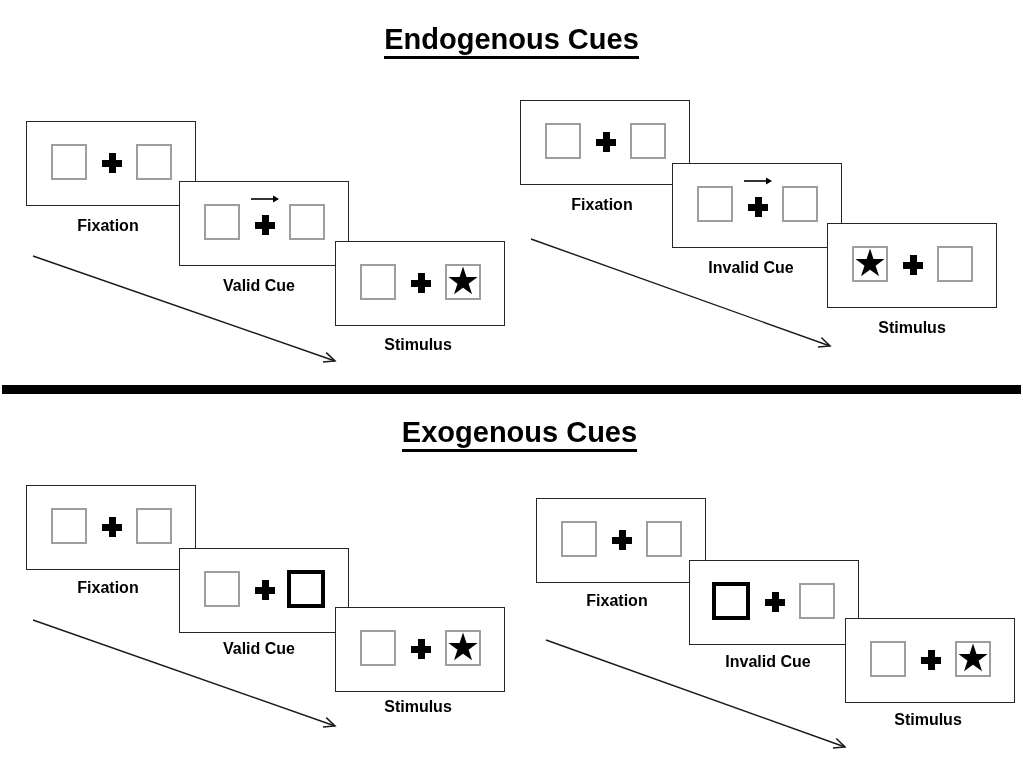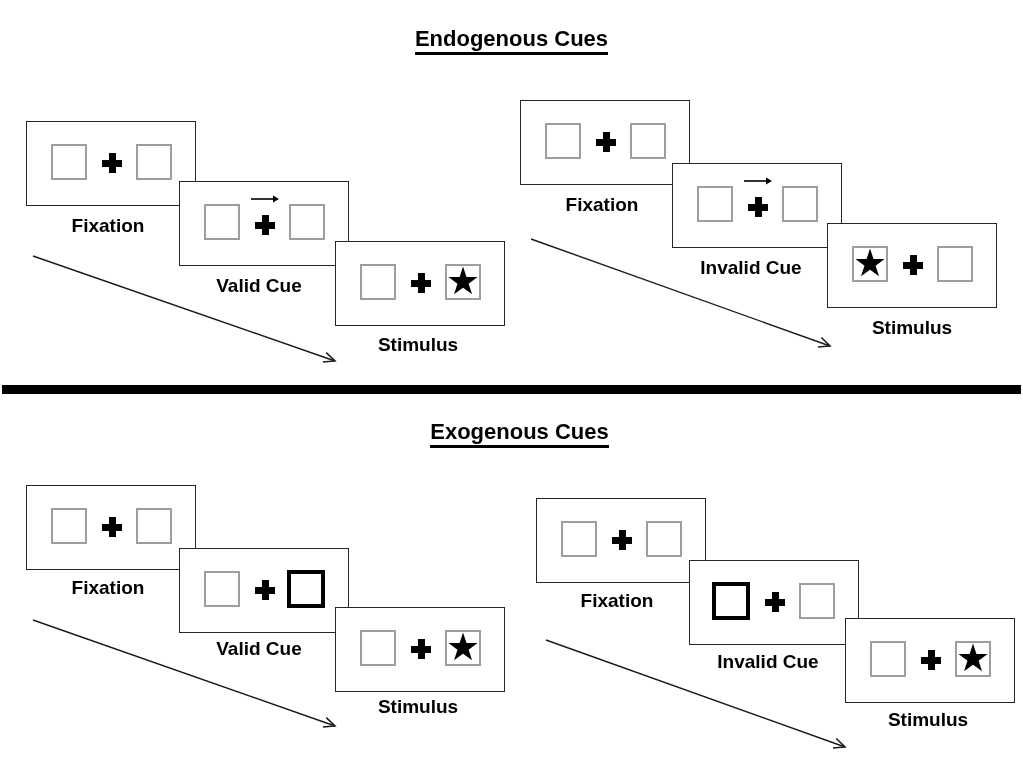--- a/index.html
+++ b/index.html
@@ -2,21 +2,21 @@
 <html><head>
 <meta charset="utf-8">
 <style>
   html,body { margin:0; padding:0; background:#ffffff; }
   #page {
     position:relative; width:1023px; height:767px; background:#ffffff;
     font-family:"Liberation Sans", sans-serif; color:#000; overflow:hidden;
   }
   .title {
     position:absolute; left:0; width:100%; text-align:center;
-    font-size:22px; font-weight:bold; line-height:34px;
+    font-size:29px; font-weight:bold; line-height:34px;
   }
   .title span { border-bottom:3px solid #000; padding-bottom:1px; }
   .divider { position:absolute; left:2px; width:1019px; height:9px; background:#000; }
   .group { position:absolute; inset:0; }
   .panel {
     position:absolute; width:170px; height:85px; background:#fff;
     border:1.5px solid #262626; box-sizing:border-box;
   }
   .sq {
     position:absolute; width:36px; height:36px; box-sizing:border-box;
@@ -29,21 +29,21 @@
   .sq.thick.left  { left:22px; top:21px; }
   .sq.thick.right { left:107px; top:21px; }
   .star { font-size:38px; line-height:1; color:#000; margin-top:-2px; }
   .plus { position:absolute; left:75px; top:31px; width:20px; height:20px; }
   .plus::before { content:""; position:absolute; left:6.5px; top:0; width:7px; height:20px; background:#000; }
   .plus::after  { content:""; position:absolute; left:0; top:6.5px; width:20px; height:7px; background:#000; }
   .cue-panel .plus { top:33px; }
   .cue-arrow { position:absolute; left:70px; top:10px; }
   .plabel {
     position:absolute; width:140px; text-align:center;
-    font-size:19px; font-weight:bold; line-height:20px; white-space:nowrap;
+    font-size:16px; font-weight:bold; line-height:20px; white-space:nowrap;
   }
   .seq-arrow { position:absolute; }
 </style>
 </head>
 <body>
 
 <div id="page">
 
   <div class="title" style="top:22px;"><span>Endogenous Cues</span></div>
 

